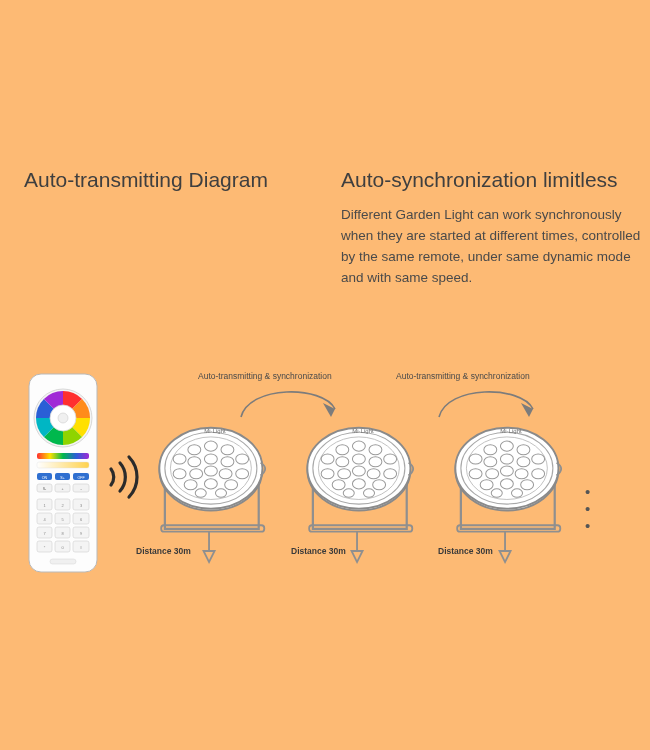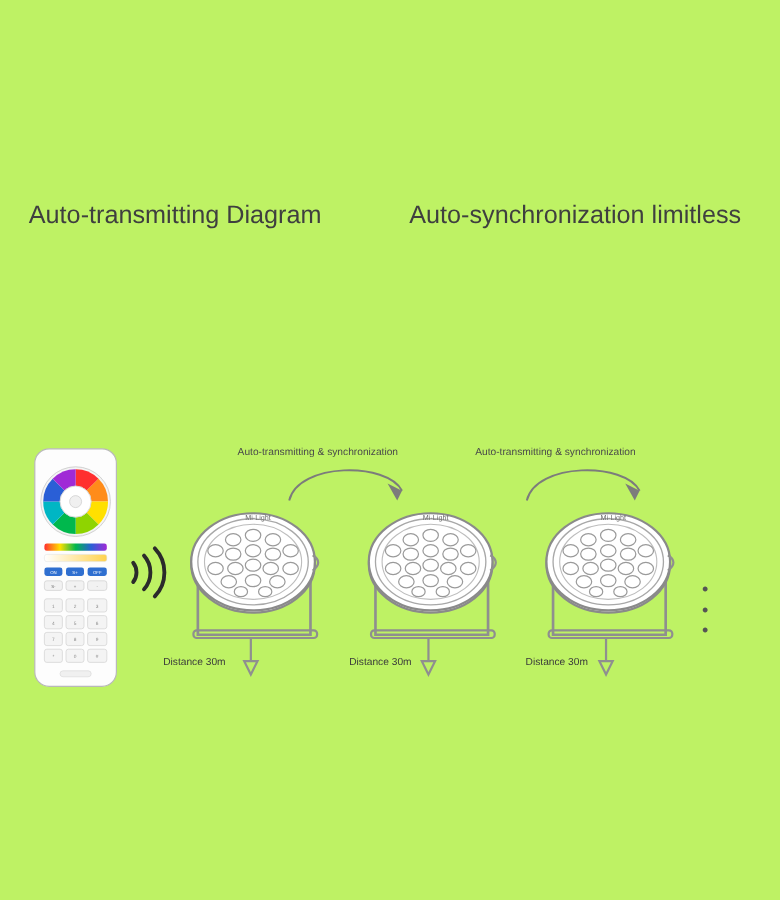--- a/index.html
+++ b/index.html
@@ -6,21 +6,21 @@
   body{
     width:650px;height:750px;
     background:#ffffff;
     font-family:"Liberation Sans", sans-serif;
     color:#3a3a3a;
     overflow:hidden;
     position:relative;
   }
   .page{
     position:absolute;inset:0;
-    background:#bef264;
+    background:#fdba74;
   }
   .content{
     position:absolute;
     left:0;top:0;width:650px;height:750px;
   }
 
   
   .col{
     position:absolute;
     top:168px;
@@ -52,21 +52,21 @@
 
   .arrow-label{
     position:absolute;
     font-size:8.5px;
     color:#4a4a4a;
     white-space:nowrap;
   }
   .dist-label{
     position:absolute;
     font-size:8.5px;
-    font-weight:normal;
+    font-weight:bold;
     color:#3a3a3a;
     white-space:nowrap;
   }
 
   .dots{
     position:absolute;
     left:585px;top:128px;
     font-size:15px;
     letter-spacing:3px;
     color:#555;
@@ -87,20 +87,21 @@
 
 <div class="page">
   <div class="content">
 
     <div class="col left">
       <h2 class="heading">Auto-transmitting Diagram</h2>
     </div>
 
     <div class="col right">
       <h2 class="heading">Auto-synchronization limitless</h2>
+      <p class="para">Different Garden Light can work synchronously when they are started at different times, controlled by the same remote, under same dynamic mode and with same speed.</p>
     </div>
 
     <div class="diagram">
 
       <div class="remote">
         <svg width="70" height="200" viewBox="0 0 70 200">
           <rect x="1" y="1" width="68" height="198" rx="12" ry="12" fill="#fdfdfd" stroke="#b9b9b9" stroke-width="1"></rect>
 
           <g>
             <circle cx="35" cy="45" r="29" fill="#f4f4f4" stroke="#cfcfcf" stroke-width="0.8"></circle>

